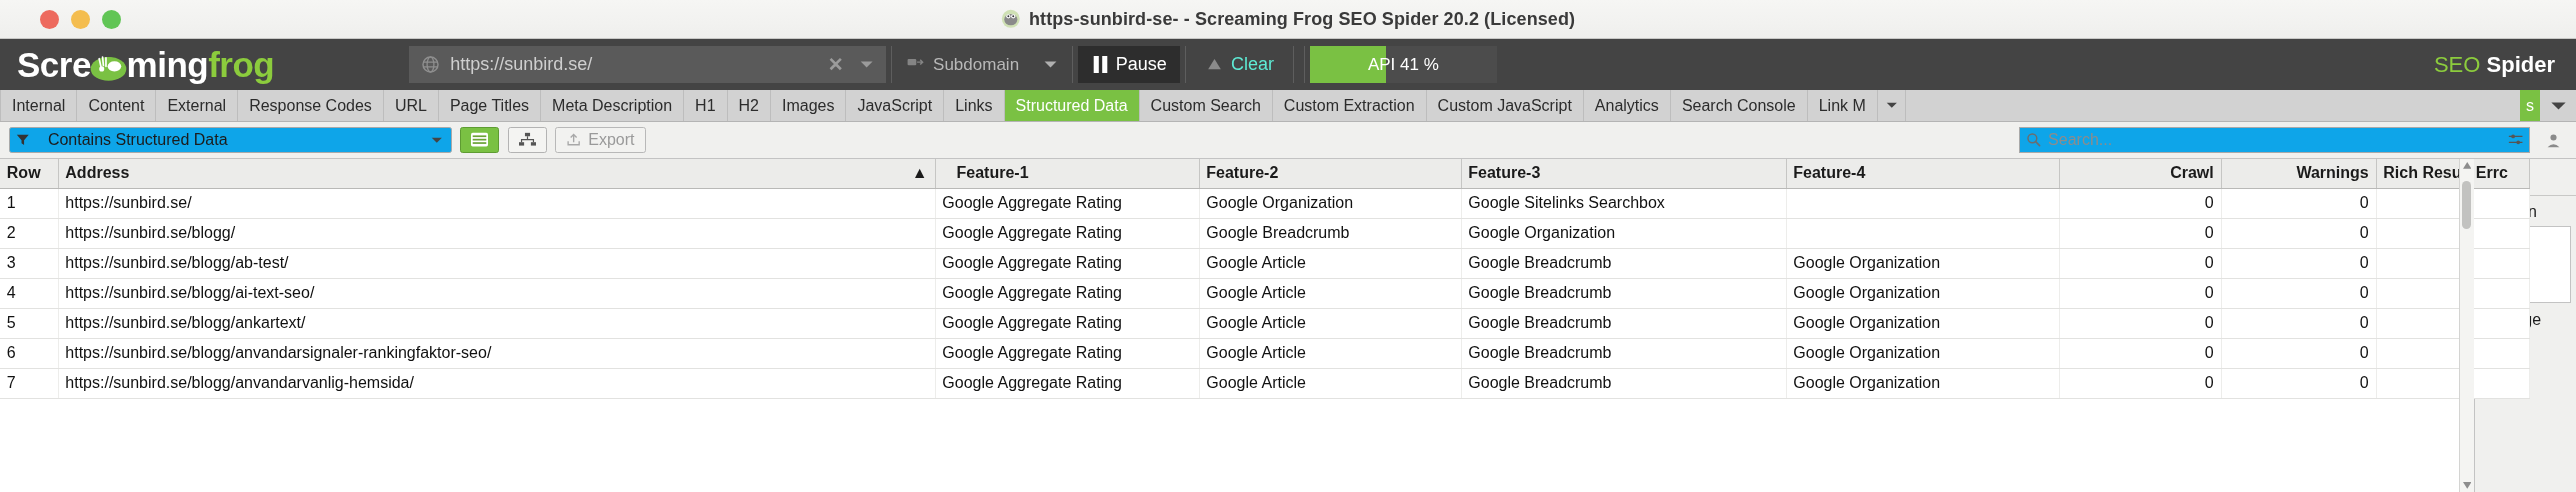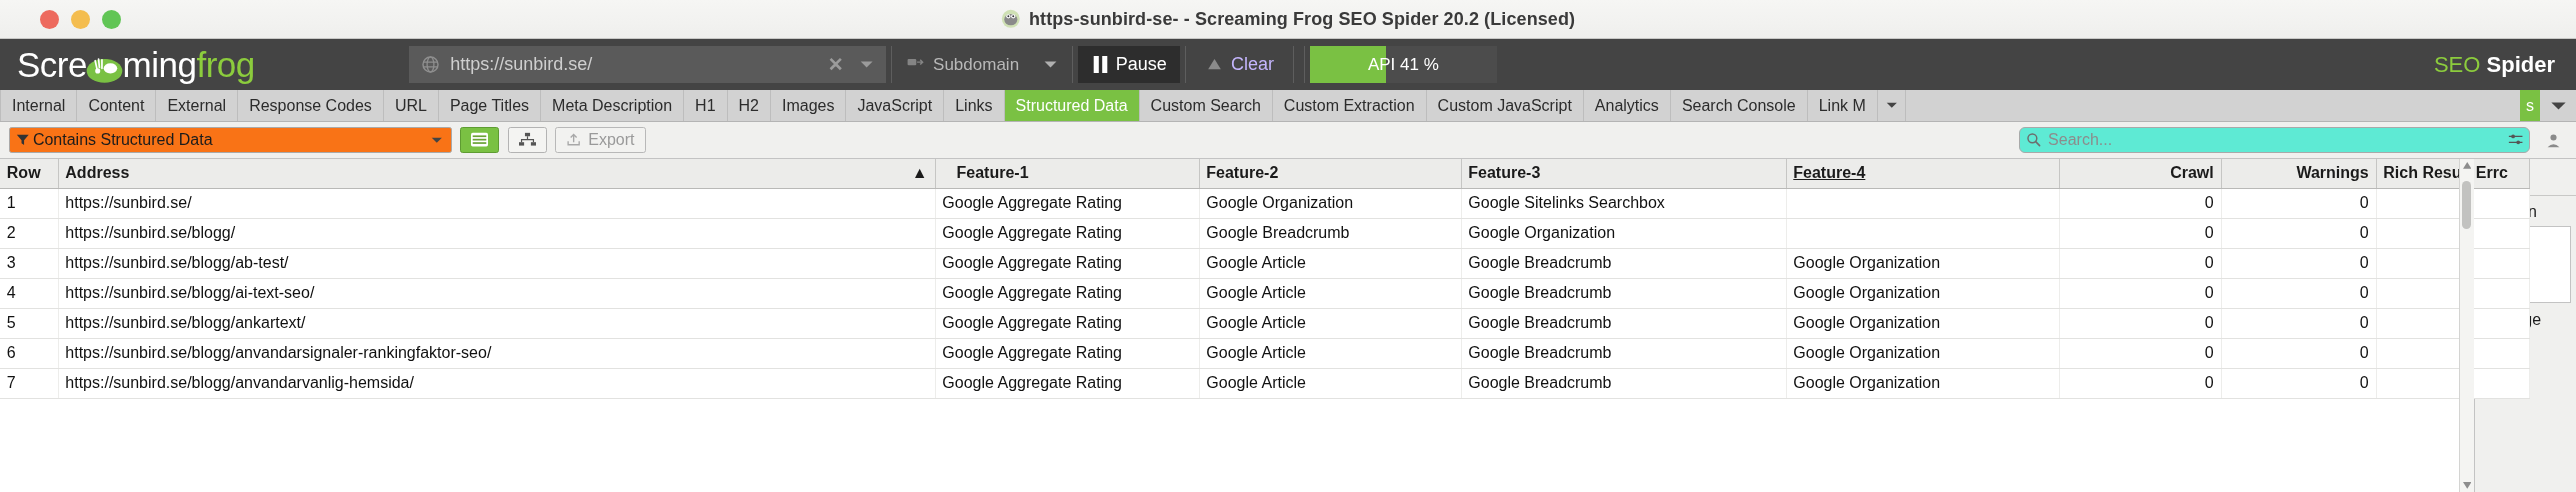--- a/index.html
+++ b/index.html
@@ -30,21 +30,21 @@
   }
   .title-text { font-size: 18px; font-weight: bold; color: #3a3a3a; letter-spacing: 0.1px; }
   .title-icon { width: 19.6px; height: 19.6px; display: block; }
 
   
   .toolbar {
     height: 51px; min-height: 51px; background: #444444;
     display: flex; align-items: center; position: relative;
   }
   .logo-wrap { width: 409px; min-width: 409px; display: flex; align-items: center; padding-left: 17px; }
-  .logo-text { font-size: 35px; font-weight: normal; color: #ffffff; letter-spacing: -0.5px; display: flex; align-items: flex-end; }
+  .logo-text { font-size: 35px; font-weight: bold; color: #ffffff; letter-spacing: -0.5px; display: flex; align-items: center; }
   .logo-text .g { color: #8ccc3d; }
   .logo-frog { position: relative; display: inline-block; width: 39px; height: 36px; margin: 0 -1.7px; }
   .logo-frog svg { position: absolute; left: 0; top: 3.4px; }
 
   
   .urlfield {
     flex: 0 0 477px; height: 37px; background: #5a5a5a;
     display: flex; align-items: center; padding: 0 8.5px 0 12px; gap: 10.2px;
     border: none;
   }
@@ -60,21 +60,21 @@
     padding: 0 8.5px; color: #b8b8b8; font-size: 17px; cursor: pointer;
   }
   .scope-btn .label { flex: 1; }
   .tb-icon { width: 19px; height: 19px; flex: 0 0 19px; opacity: .75; }
 
   .tb-btn {
     height: 37px; display: flex; align-items: center; gap: 7px;
     padding: 0 13.6px; font-size: 18px; cursor: pointer;
   }
   .tb-btn.dark { background: #2d2d2d; color: #ffffff; }
-  .tb-btn.ghost { color: #c4b5fd; }
+  .tb-btn.ghost { color: #5eead4; }
 
   .progress-btn {
     height: 37px; width: 187px; position: relative; overflow: hidden;
     display: flex; align-items: center; justify-content: center;
     color: #ffffff; font-size: 17px; cursor: pointer; background: #4c4c4c;
   }
   .progress-fill { position: absolute; left: 0; top: 0; bottom: 0; background: #7ac143; }
   .progress-label { position: relative; z-index: 2; }
 
   .brand { margin-left: auto; padding-right: 21px; font-size: 22px; color: #ffffff; white-space: nowrap; }
@@ -98,40 +98,40 @@
   .tab-more { display: flex; align-items: center; padding: 0 8.5px; background: #d2d2d2; cursor: pointer; }
   .tab-green-chip { background: #7ac143; color: #fff; display:flex; align-items:center; padding: 0 6px; font-size: 16px; }
 
   
   .filterbar {
     height: 37px; min-height: 37px; background: #f0f0ee;
     display: flex; align-items: center; gap: 8.5px; padding: 0 8.5px;
     border-bottom: 0.9px solid #c3c3c3;
   }
   .combo {
-    width: 443px; height: 25.6px; background: #f97316; border: 0.9px solid #a9a9a9;
-    border-radius: 2.6px; display: flex; align-items: center; padding: 0 6.8px; gap: 3px;
+    width: 443px; height: 25.6px; background: #0ea5e9; border: 0.9px solid #a9a9a9;
+    border-radius: 2.6px; display: flex; align-items: center; padding: 0 6.8px; gap: 18px;
     font-size: 16px; color: #1c1c1c; cursor: pointer; justify-content: space-between;
   }
   .combo .label { flex: 1; white-space: nowrap; }
   .icon-btn {
     width: 39px; height: 25.6px; border: 0.9px solid #8fae6b; border-radius: 2.6px;
     display: flex; align-items: center; justify-content: center; cursor: pointer;
     background: #ffffff;
   }
   .icon-btn.on { background: #7ac143; border-color: #5e9c32; }
   .icon-btn.plain { border: 0.9px solid #b3b3b3; background: #f4f4f2; }
   .export-btn {
     height: 25.6px; border: 0.9px solid #b8b8b8; border-radius: 2.6px; background: #f2f2f0;
     display: flex; align-items: center; gap: 6.8px; padding: 0 10.2px;
     font-size: 16px; color: #9a9a9a; cursor: pointer;
   }
   .search-box {
-    margin-left: auto; width: 511px; height: 25.6px; background: #5eead4;
-    border: 0.9px solid #a9a9a9; border-radius: 6px; display: flex; align-items: center;
+    margin-left: auto; width: 511px; height: 25.6px; background: #0ea5e9;
+    border: 0.9px solid #a9a9a9; border-radius: 0; display: flex; align-items: center;
     padding: 0 6px; gap: 6.8px;
   }
   .search-box input {
     flex: 1; border: none; outline: none; font-size: 16px; color: #1c1c1c;
     font-family: "Liberation Sans", sans-serif; background: transparent;
   }
   .search-box input::placeholder { color: #8c8c8c; }
   .sidebtn { width: 29px; height: 25.6px; display: flex; align-items: center; justify-content: center; cursor: pointer; }
 
   
@@ -418,21 +418,21 @@
   <div class="bodyrow">
     <div class="tablewrap">
       <table>
         <thead>
           <tr id="thead-row">
               <th style="width: 58px;"><span>Row</span></th>
               <th style="width: 877px;"><span>Address</span><span class="sort-arrow">▲</span></th>
               <th style="width: 264px; padding-left: 21px;"><span>Feature-1</span></th>
               <th style="width: 262px;"><span>Feature-2</span></th>
               <th style="width: 325px;"><span>Feature-3</span></th>
-              <th style="width: 273px; text-decoration: underline;"><span>Feature-4</span></th>
+              <th style="width: 273px;"><span>Feature-4</span></th>
               <th class="num" style="width: 162px;"><span>Crawl</span></th>
               <th class="num" style="width: 155px;"><span>Warnings</span></th>
               <th style="width: 153px;"><span>Rich Result Errc</span></th>
             </tr>
         </thead>
         <tbody id="tbody">
             <tr>
               <td>1</td>
               <td>https://sunbird.se/</td>
               <td>Google Aggregate Rating</td>

